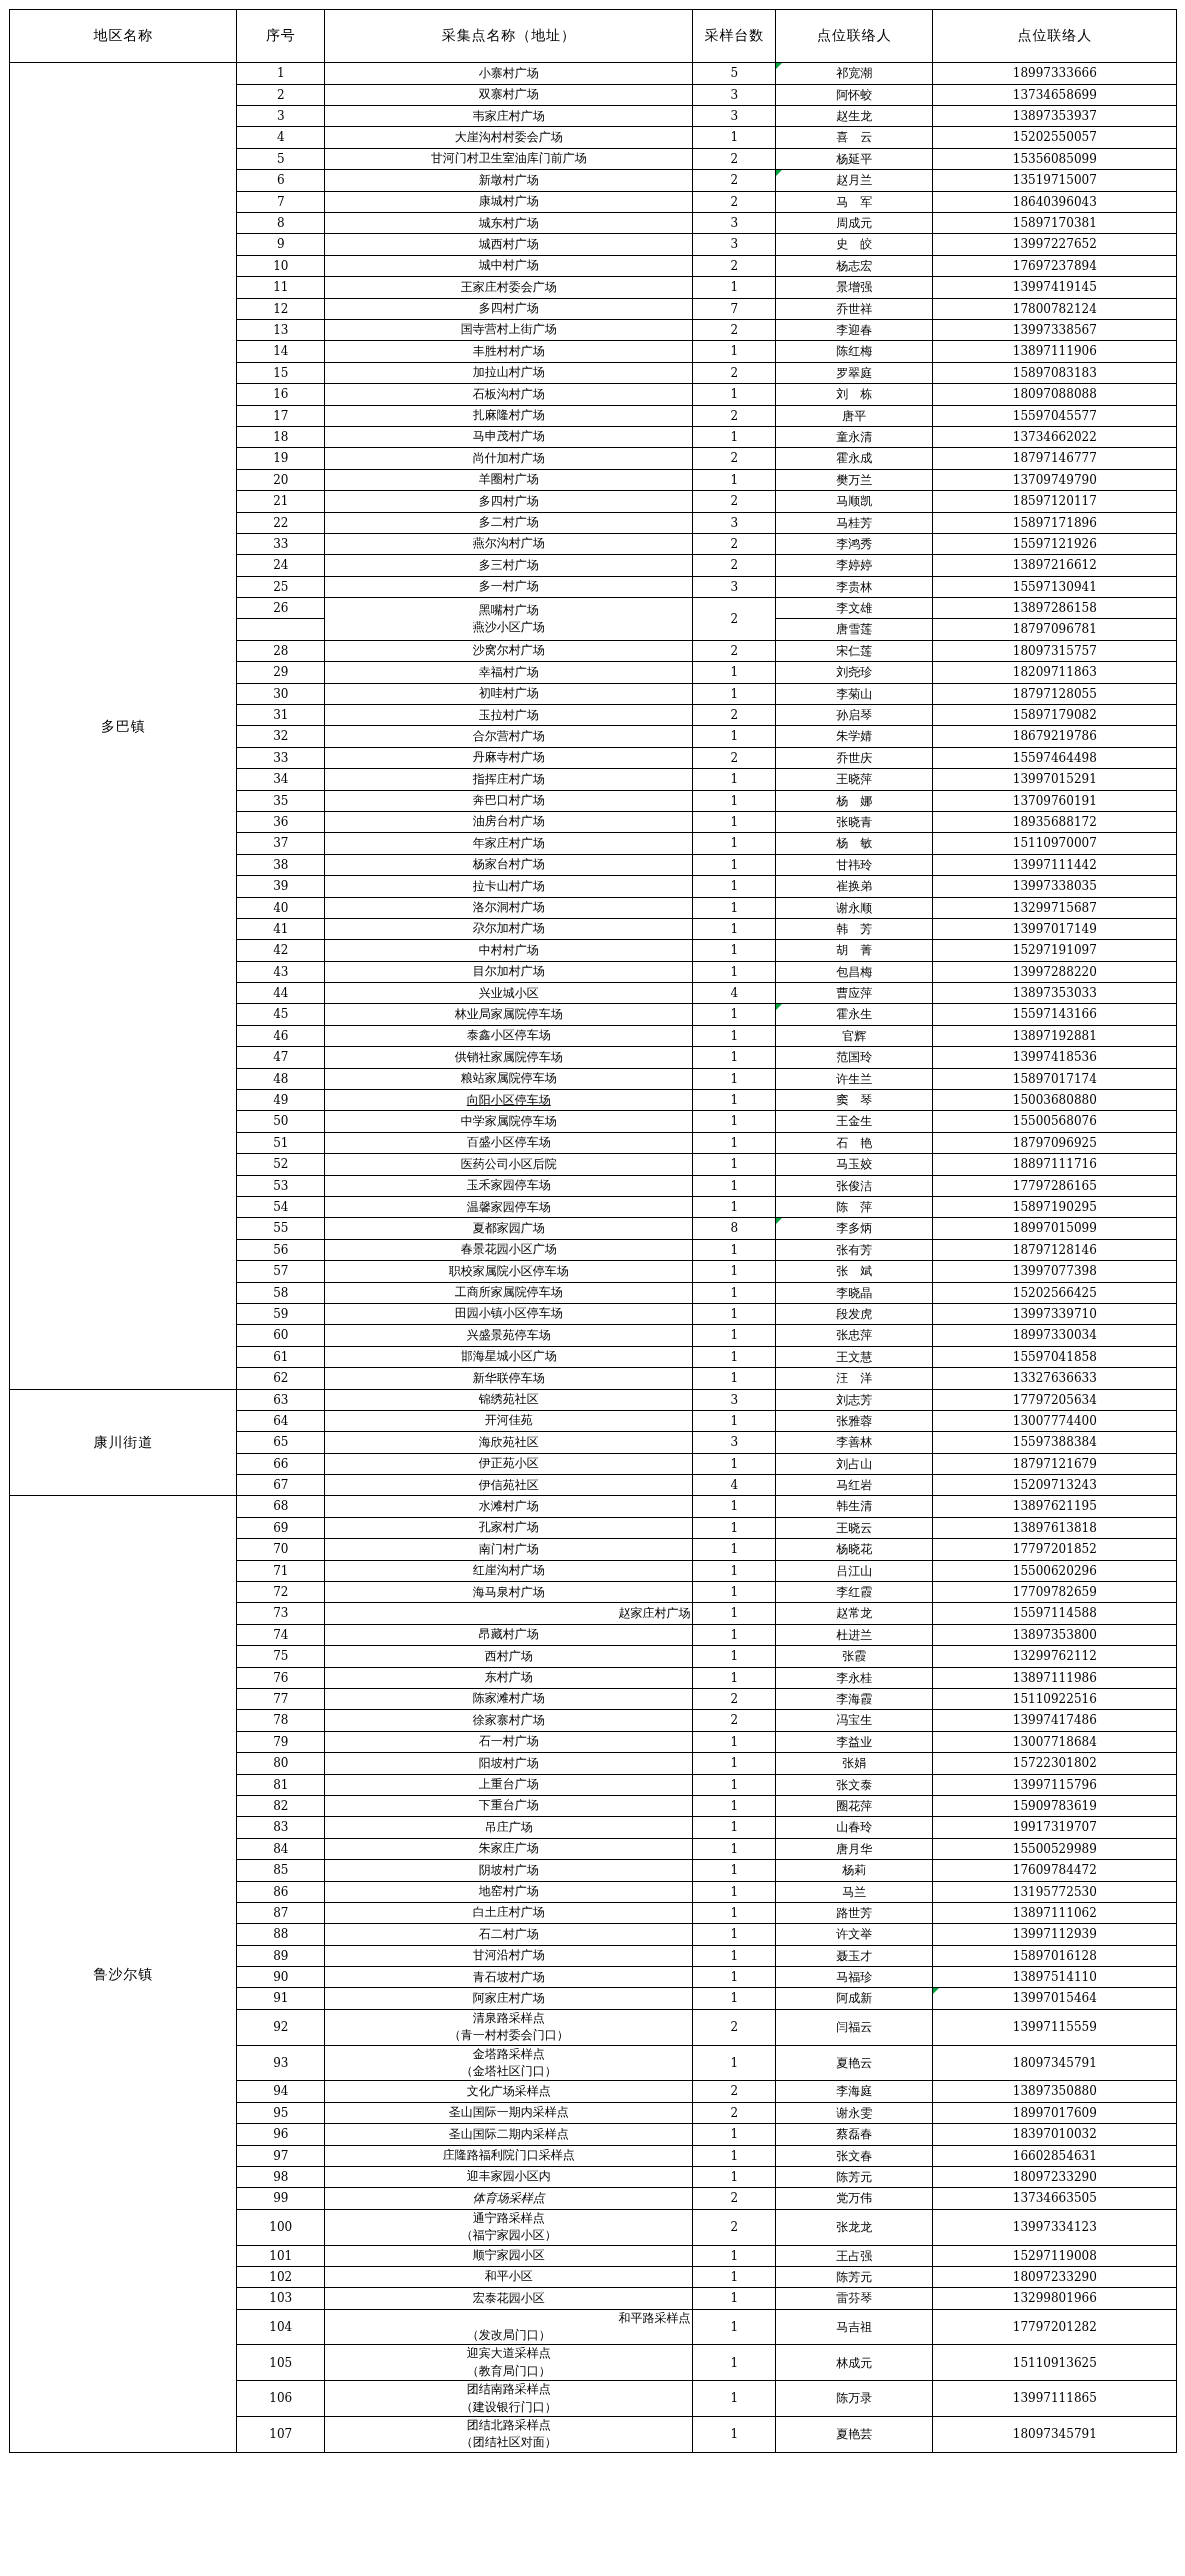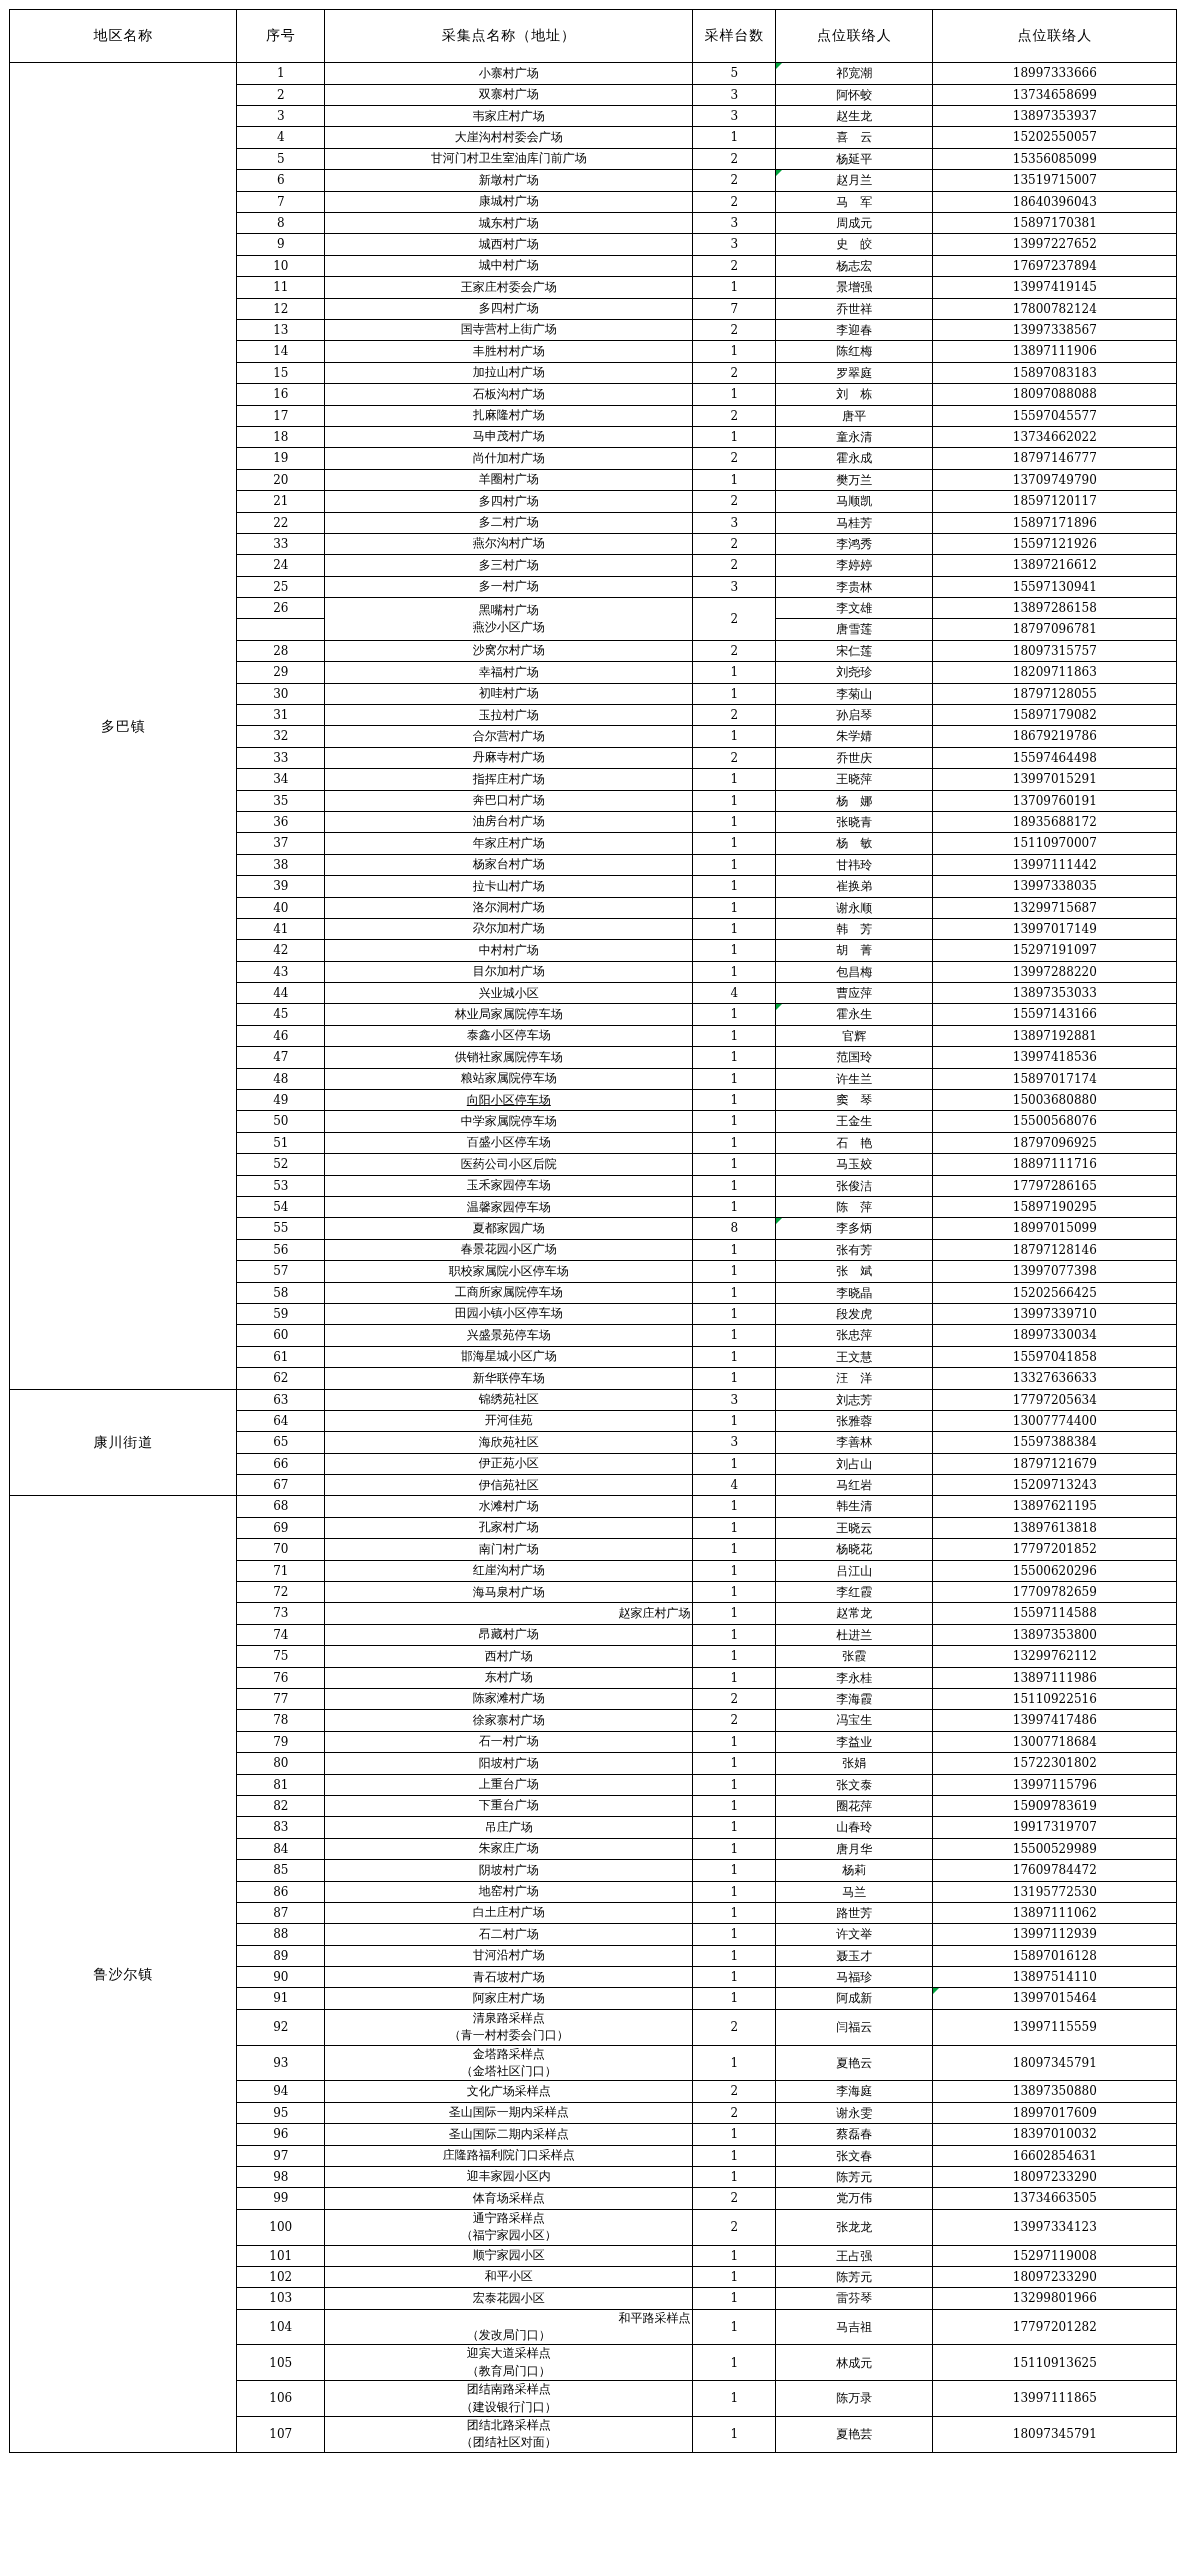--- a/index.html
+++ b/index.html
@@ -920,21 +920,21 @@
         <td>
           <div style="line-height: 1.45;">迎丰家园小区内</div>
         </td>
         <td>1</td>
         <td>陈芳元</td>
         <td class="phone">18097233290</td>
       </tr>
       <tr>
         <td>99</td>
         <td>
-          <div style="line-height: 1.45;">体育场采样点</div>
+          <div style="line-height: 1.45; font-style: italic;">体育场采样点</div>
         </td>
         <td>2</td>
         <td>党万伟</td>
         <td class="phone">13734663505</td>
       </tr>
       <tr>
         <td>100</td>
         <td class="l2">
           <div style="line-height: 1.45;">通宁路采样点</div>
           <div>（福宁家园小区）</div>

